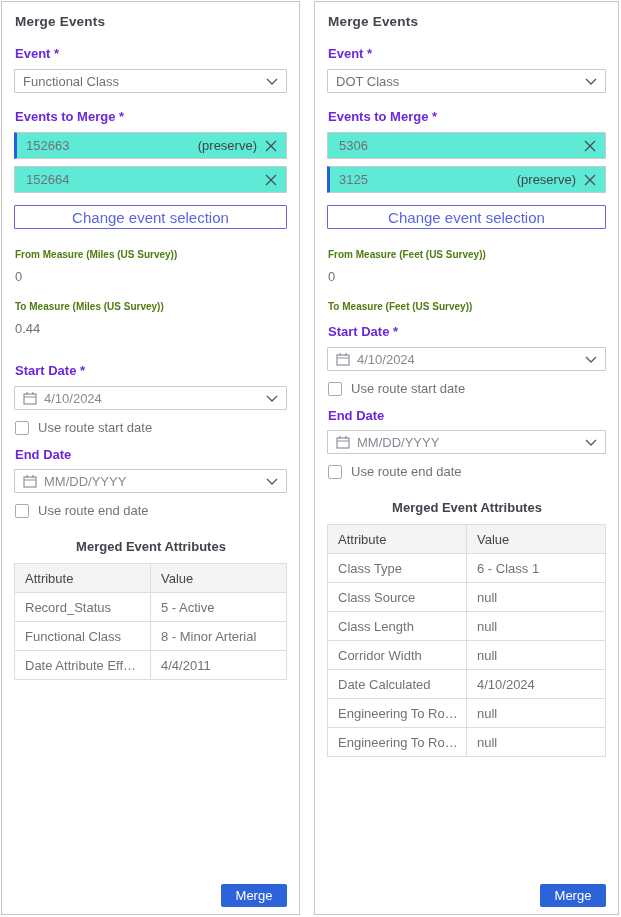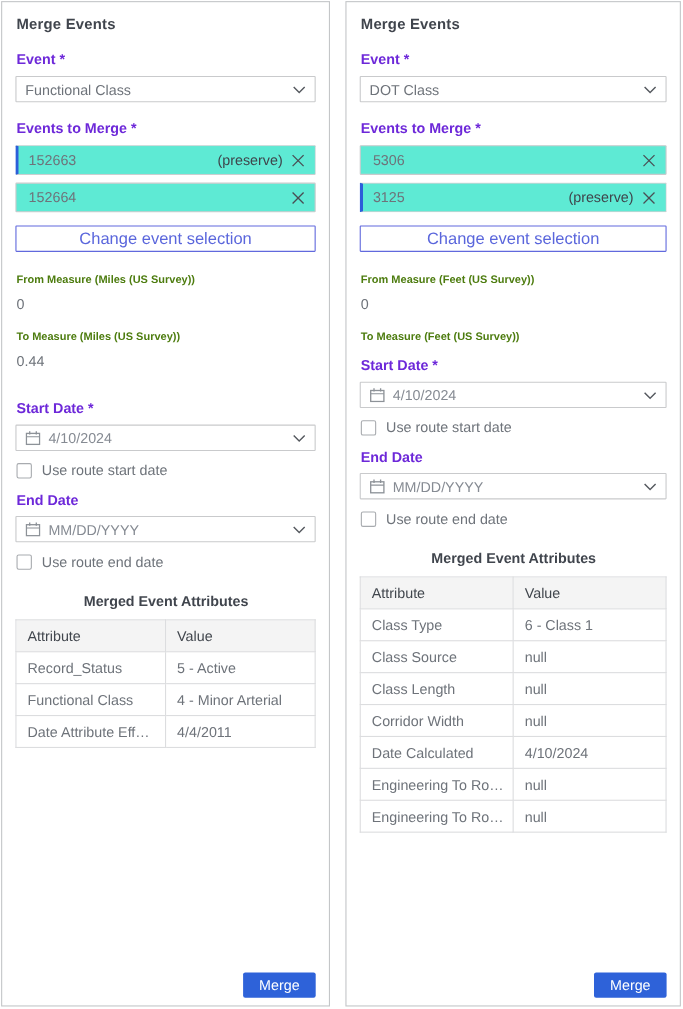--- a/index.html
+++ b/index.html
@@ -185,21 +185,21 @@
           <th>Value</th>
         </tr>
       </thead>
       <tbody>
         <tr>
           <td>Record_Status</td>
           <td>5 - Active</td>
         </tr>
         <tr>
           <td>Functional Class</td>
-          <td>4 - Minor Arterial</td>
+          <td>8 - Minor Arterial</td>
         </tr>
         <tr>
           <td>Date Attribute Effective</td>
           <td>4/4/2011</td>
         </tr>
       </tbody>
     </table>
 
     <div class="footer">
       <button class="primary-btn">Merge</button>

